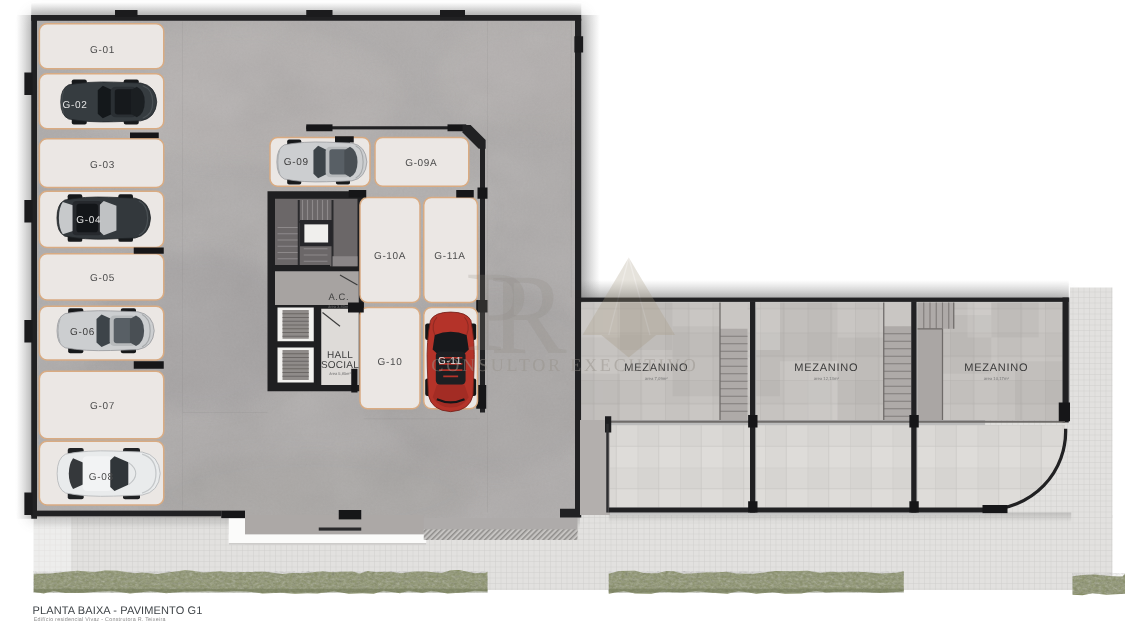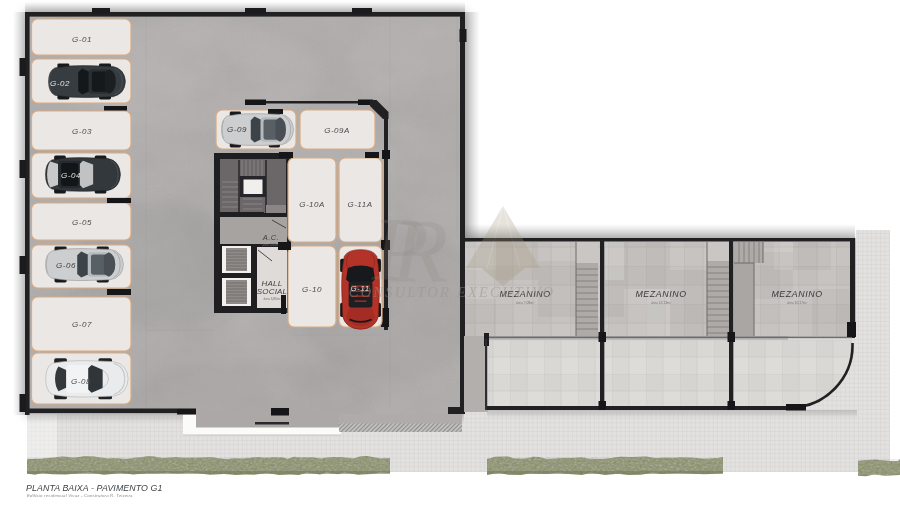--- a/index.html
+++ b/index.html
@@ -1,17 +1,17 @@
 <!DOCTYPE html>
 <html><head>
 <meta charset="utf-8">
 <style>
   html,body{margin:0;padding:0;background:#fff;}
   #page{position:relative;width:900px;height:505px;background:#ffffff;overflow:hidden;
-        font-family:"Liberation Sans", sans-serif;font-style:italic;}
+        font-family:"Liberation Sans", sans-serif;}
   svg{display:block;}
 </style>
 </head>
 <body>
 <div id="page">
 <svg width="900" height="505" viewBox="0 0 900 505" xmlns="http://www.w3.org/2000/svg">
 <defs>
 
   <filter id="grain" x="0" y="0" width="100%" height="100%">
     <feTurbulence type="fractalNoise" baseFrequency="0.55" numOctaves="3" seed="7" stitchTiles="stitch"></feTurbulence>

